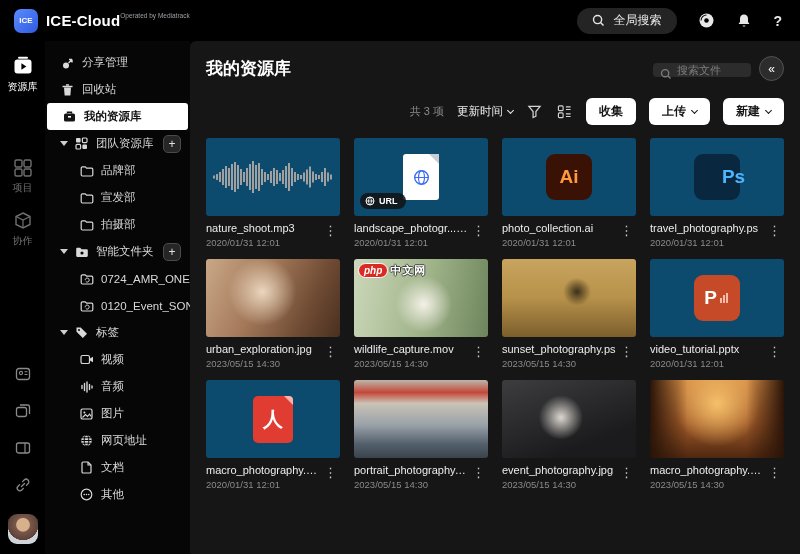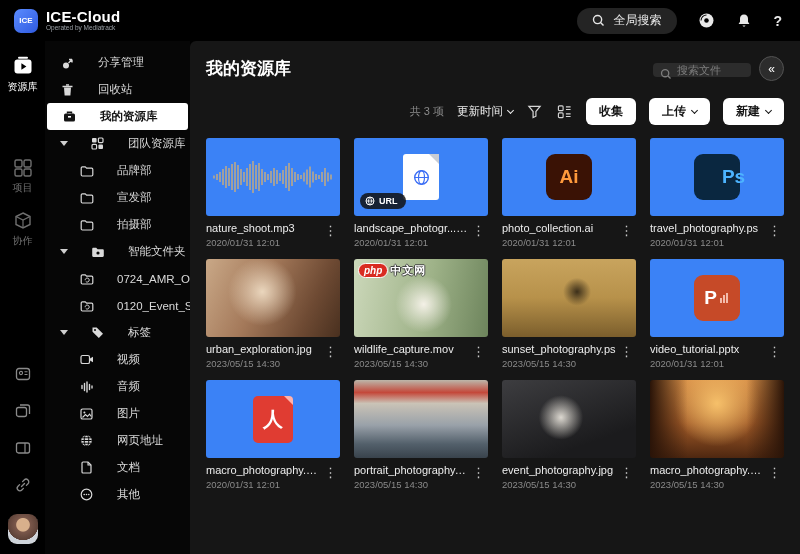--- a/index.html
+++ b/index.html
@@ -6,21 +6,21 @@
   html,body { width:800px; height:554px; overflow:hidden; background:#000;
     font-family:"Liberation Sans", sans-serif; }
 
   
   .topbar { height:41px; background:#000; display:flex; align-items:center;
     justify-content:space-between; padding:0 18px 0 14px; }
   .brand { display:flex; align-items:center; gap:8px; }
   .logo { width:24px; height:24px; border-radius:7px;
     background:linear-gradient(135deg,#5b8cff,#2f5ae0); color:#fff;
     font-size:8px; font-weight:bold; display:flex; align-items:center; justify-content:center; }
-  .brand-text { display:flex; flex-direction:column; line-height:1.05; }
+  .brand-text { display:flex; flex-direction:row; line-height:1.05; }
   .app-name { color:#fff; font-size:15px; font-weight:bold; letter-spacing:.2px; }
   .app-sub { color:#9aa0a6; font-size:6.5px; }
   .topbar-right { display:flex; align-items:center; gap:20px; }
   .gsearch { display:flex; align-items:center; gap:6px; background:#242424;
     border-radius:14px; height:26px; padding:0 16px 0 12px; color:#e8e8e8; font-size:12px; }
   .ticon { width:18px; height:18px; display:flex; align-items:center; justify-content:center; color:#e8e8e8; }
   .help-glyph { color:#e8e8e8; font-size:14px; font-weight:bold; }
 
   .layout { display:flex; height:513px; }
 
@@ -31,21 +31,21 @@
     margin-bottom:16px; cursor:pointer; }
   .rail-item .lbl { font-size:10px; color:#6f6f6f; }
   .rail-item.active .lbl { color:#fff; }
   .rail-gap { height:48px; }
   .rail-bottom { margin-top:auto; display:flex; flex-direction:column; align-items:center; gap:17px; }
   .avatar { width:30px; height:30px; border-radius:9px;
     background:radial-gradient(circle at 50% 36%,#d8b08c 26%,#7a574a 30%,#5d4238 62%,#cfd4da 64%); }
 
   
   .sidebar { width:145px; background:#060606; padding-top:8px; overflow:hidden; }
-  .srow { height:27px; display:flex; align-items:center; gap:23px; padding-left:15px;
+  .srow { height:27px; display:flex; align-items:center; gap:7px; padding-left:15px;
     color:#d9d9d9; font-size:11.5px; cursor:pointer; white-space:nowrap; }
   .srow.selected { background:#fff; color:#141414; border-radius:3px; margin:0 2px; font-weight:bold; }
   .srow .caret { width:0; height:0; border-left:4px solid transparent;
     border-right:4px solid transparent; border-top:5px solid #cfcfcf; margin-right:-1px; }
   .srow.child { padding-left:34px; }
   .plus-btn { margin-left:auto; margin-right:9px; width:18px; height:18px; border-radius:5px;
     background:#262626; border:1px solid #4a4a4a; color:#e0e0e0; font-size:12px;
     display:flex; align-items:center; justify-content:center; }
   .sic { width:15px; height:15px; flex:0 0 15px; display:flex; align-items:center; justify-content:center; }
 
@@ -71,21 +71,21 @@
     border-bottom:1.4px solid currentColor; transform:rotate(45deg); margin-top:-3px; }
   .tbicon { width:17px; height:17px; display:flex; align-items:center; justify-content:center; cursor:pointer; }
   .wbtn { background:#fff; color:#141414; border:none; border-radius:6px; height:27px;
     padding:0 13px; font-size:12px; font-weight:bold; display:flex; align-items:center;
     gap:6px; cursor:pointer; font-family:inherit; }
 
   
   .grid { display:grid; grid-template-columns:repeat(4,1fr); column-gap:14px; row-gap:11px;
     padding:13px 16px 0; }
   .card { cursor:pointer; }
-  .thumb { height:78px; border-radius:3px; background:#3b82f6; position:relative;
+  .thumb { height:78px; border-radius:3px; background:#0c4a6e; position:relative;
     display:flex; align-items:center; justify-content:center; overflow:hidden; }
   .meta { display:flex; justify-content:space-between; align-items:flex-start; padding-top:6px; }
   .fname { color:#ededed; font-size:11px; max-width:114px; white-space:nowrap;
     overflow:hidden; text-overflow:ellipsis; }
   .fdate { color:#8a8a8a; font-size:9.5px; margin-top:3px; }
   .kebab { color:#c9c9c9; font-size:13px; line-height:1; padding:2px 3px; }
 
   .sq-icon { width:46px; height:46px; border-radius:9px; display:flex; align-items:center;
     justify-content:center; font-weight:bold; font-size:19px; position:relative; }
   .pdf-icon { width:40px; height:47px; border-radius:5px; display:flex; align-items:center;

